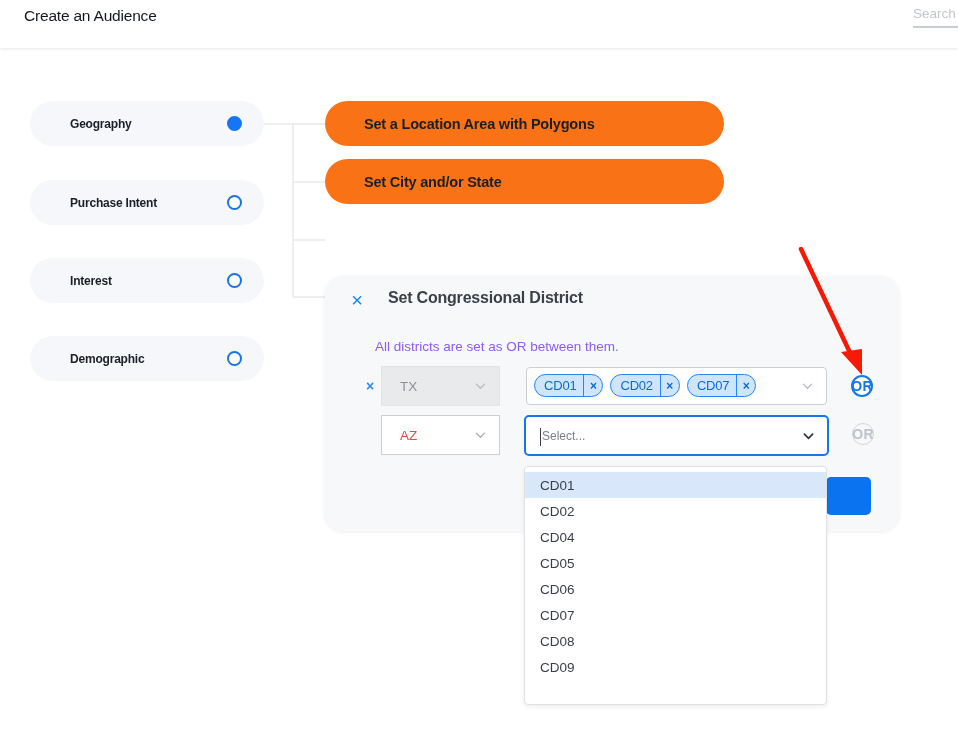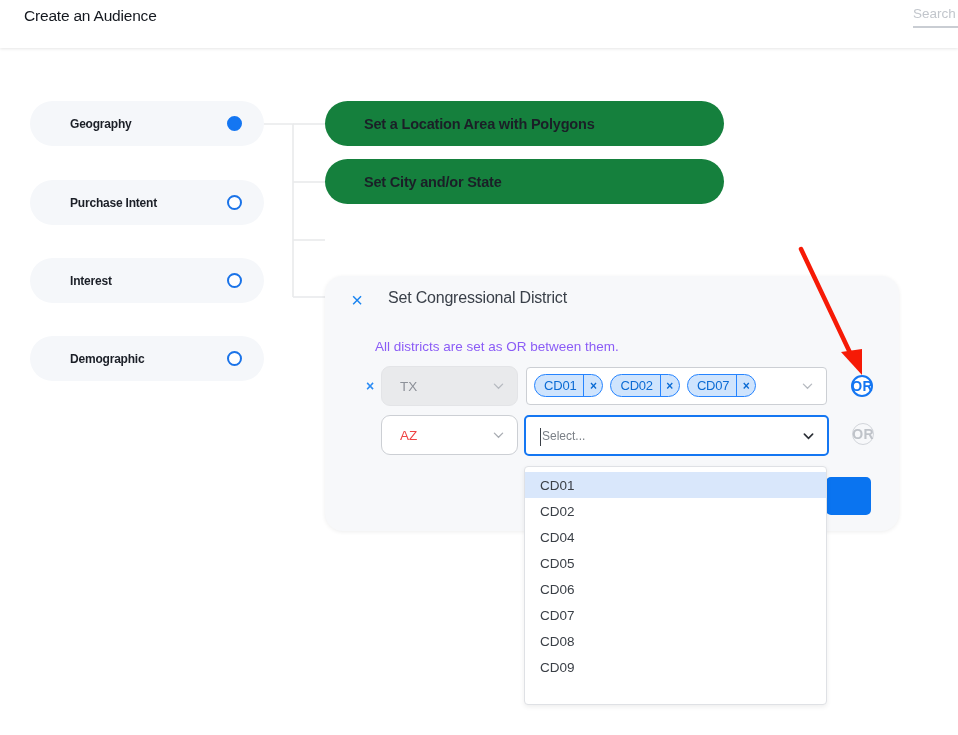--- a/index.html
+++ b/index.html
@@ -51,21 +51,21 @@
   }
   .radio {
     position: absolute; right: 22px; width: 15px; height: 15px;
     border-radius: 50%; border: 2px solid #1a73e8; background: #fff;
   }
   .radio.on { background: #1476f2; border-color: #1476f2; }
 
   
   .opt-pill {
     position: absolute; left: 325px; width: 399px; height: 45px;
-    background: #15803d; border-radius: 23px; z-index: 2;
+    background: #f97316; border-radius: 23px; z-index: 2;
   }
   .opt-label {
     position: absolute; left: 39px; top: 50%; transform: translateY(-50%);
     font-size: 14.5px; font-weight: bold; color: #1b1f27;
     letter-spacing: -.2px; white-space: nowrap;
   }
 
   
   .card {
     position: absolute; left: 325px; top: 276px; width: 574px; height: 255px;
@@ -73,36 +73,36 @@
     box-shadow: 0 1px 4px rgba(0,0,0,.07);
     z-index: 5;
   }
   .card-close {
     position: absolute; left: 22px; top: 14px; width: 20px; height: 20px;
     color: #1a84f0; font-size: 20px; line-height: 20px; text-align: center;
     font-weight: 400; cursor: pointer;
   }
   .card-title {
     position: absolute; left: 63px; top: 13px;
-    font-size: 16px; font-weight: normal; color: #3a4049; letter-spacing: -.2px;
+    font-size: 16px; font-weight: bold; color: #3a4049; letter-spacing: -.2px;
   }
   .card-sub {
     position: absolute; left: 50px; top: 63px;
     font-size: 13.5px; color: #8b5cf6;
   }
 
   
   .row-x {
     position: absolute; left: 362px; width: 16px; height: 16px;
     color: #2b8cf5; font-size: 14px; font-weight: bold;
     line-height: 16px; text-align: center; cursor: pointer; z-index: 7;
   }
   .state-sel {
-    position: absolute; left: 381px; width: 137px; height: 40px;
-    border-radius: 9px; z-index: 7;
+    position: absolute; left: 381px; width: 119px; height: 40px;
+    border-radius: 0; z-index: 7;
   }
   .state-sel.disabled { background: #e9eaec; border: 1px solid #e3e4e7; }
   .state-sel.enabled  { background: #ffffff; border: 1px solid #cccfd4; }
   .state-sel .val {
     position: absolute; left: 18px; top: 50%; transform: translateY(-50%);
     font-size: 13.5px;
   }
   .state-sel.disabled .val { color: #8d9199; }
   .state-sel.enabled  .val { color: #ef4444; }
   .chev {

